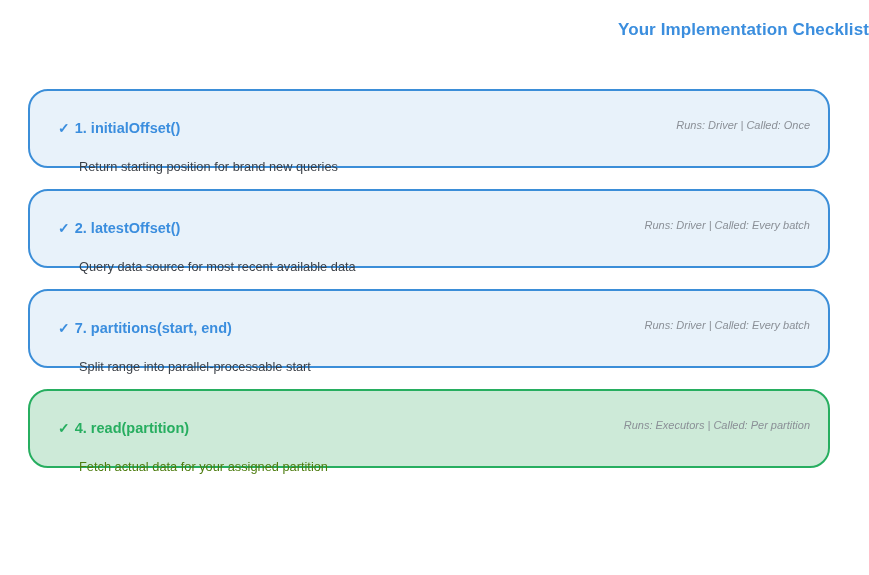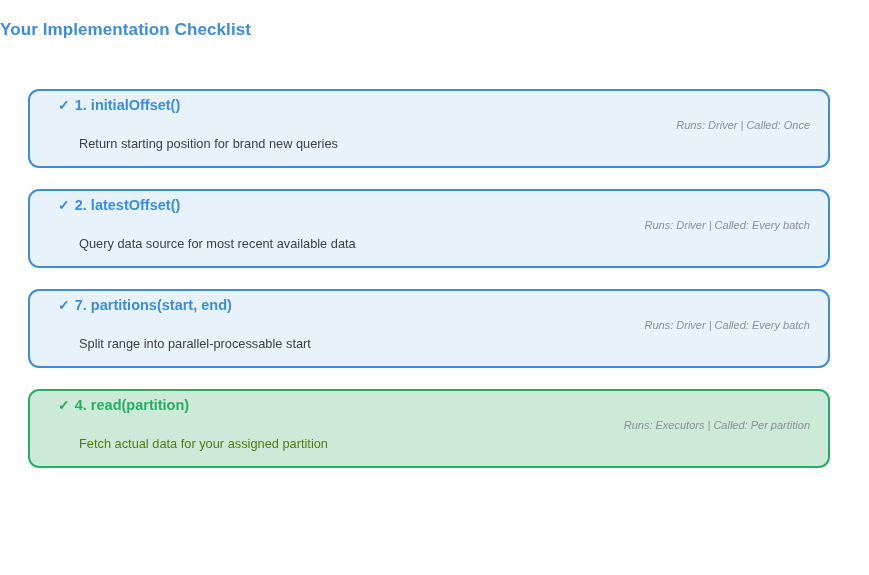--- a/index.html
+++ b/index.html
@@ -16,45 +16,45 @@
   }
 
   .page {
     position: relative;
     width: 869px;
     height: 575px;
     box-sizing: border-box;
   }
 
   .page-title {
-    text-align: left;
+    text-align: right;
     font-size: 17px;
     font-weight: bold;
     color: #3b8ede;
     letter-spacing: 0.1px;
     margin: 0;
     padding-top: 20px;
     line-height: 20px;
   }
 
   .checklist {
     position: absolute;
     top: 89px;
     left: 28px;
     width: 802px;
   }
 
   .card {
     position: relative;
     box-sizing: border-box;
     border: 2px solid transparent;
-    border-radius: 11px;
+    border-radius: 20px;
     height: 79px;
     margin-bottom: 21px;
-    padding: 5px 18px 0 28px;
+    padding: 28px 18px 0 28px;
   }
 
   .card.compact {
     height: 49px;
     padding-top: 12px;
     margin-bottom: 0;
   }
 
   
   .card.theme-blue {

